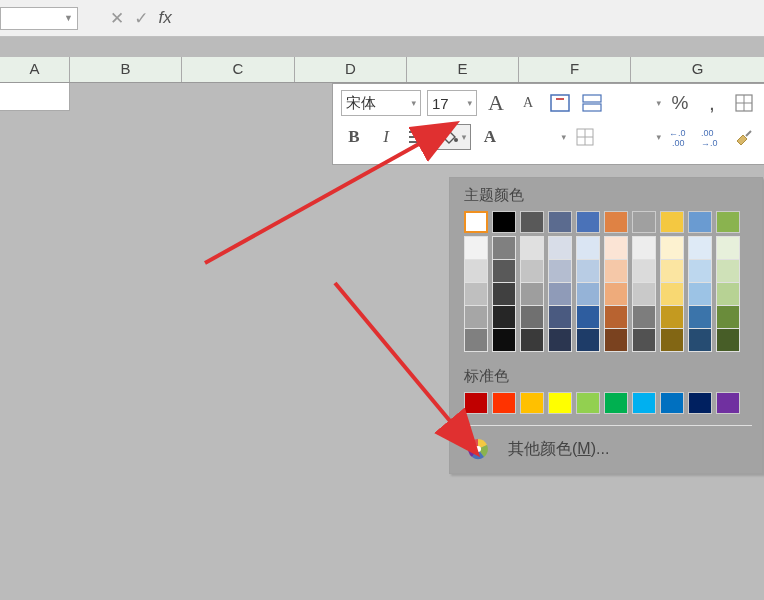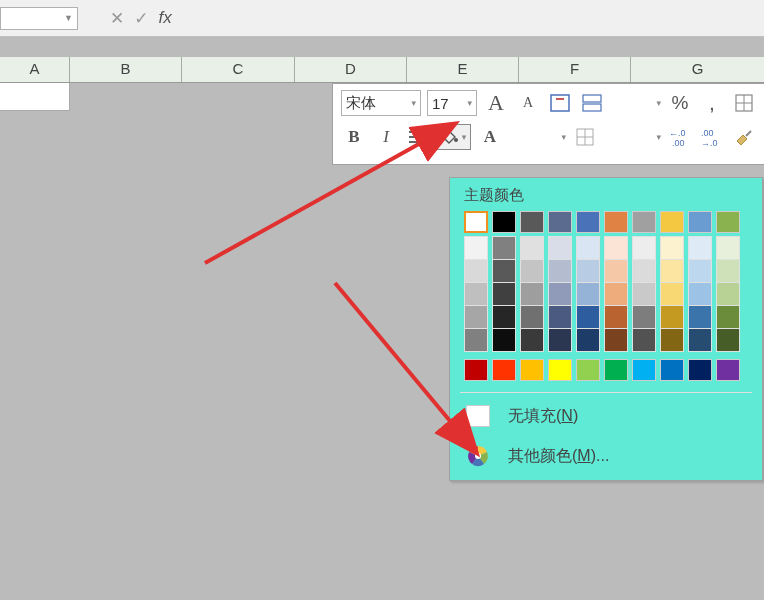--- a/index.html
+++ b/index.html
@@ -114,21 +114,21 @@
       left: 3px; 
       width: 20px; 
       height: 4px;
     }
     .font-color-icon { position: relative; width: 26px; height:26px; display:flex; align-items:center; justify-content:center; font-weight:bold; font-family:serif;}
     .color-picker {
       position: absolute;
       top: 94px;
       left: 449px;
       width: 314px;
-      background: #5eead4;
+      background: #a3a3a3;
       border: 1px solid #a0a0a0;
       box-shadow: 2px 2px 2px rgba(0,0,0,0.15);
       padding-bottom: 4px;
     }
     .cp-section-title {
       padding: 8px 14px 6px;
       font-size: 15px;
       color: #444;
     }
     .cp-row { 
@@ -351,41 +351,34 @@
           <div class="cp-theme-cell" style="background: rgb(38, 76, 114);"></div>
         </div>
         <div class="cp-theme-col">
           <div class="cp-theme-cell" style="background: rgb(231, 240, 219);"></div>
           <div class="cp-theme-cell" style="background: rgb(207, 225, 184);"></div>
           <div class="cp-theme-cell" style="background: rgb(183, 210, 148);"></div>
           <div class="cp-theme-cell" style="background: rgb(106, 140, 59);"></div>
           <div class="cp-theme-cell" style="background: rgb(71, 93, 39);"></div>
         </div>
       </div>
+    <div class="cp-section-title">标准色</div>
     <div class="cp-row" id="standard-row" style="padding-bottom:8px;">
         <div class="cp-swatch" style="background: rgb(192, 0, 0);"></div>
         <div class="cp-swatch" style="background: rgb(255, 51, 0);"></div>
         <div class="cp-swatch" style="background: rgb(255, 192, 0);"></div>
         <div class="cp-swatch" style="background: rgb(255, 255, 0);"></div>
         <div class="cp-swatch" style="background: rgb(146, 208, 80);"></div>
         <div class="cp-swatch" style="background: rgb(0, 176, 80);"></div>
         <div class="cp-swatch" style="background: rgb(0, 176, 240);"></div>
         <div class="cp-swatch" style="background: rgb(0, 112, 192);"></div>
         <div class="cp-swatch" style="background: rgb(0, 32, 96);"></div>
         <div class="cp-swatch" style="background: rgb(112, 48, 160);"></div>
       </div>
     <div class="cp-divider"></div>
-    <div class="cp-item">
-      <span class="cp-item-icon">
-          <span class="nofill-swatch"></span>
-        </span>
-      <span>
-        <span>无填充(</span><span class="underline">N</span><span>)</span>
-      </span>
-    </div>
     <div class="cp-item">
       <span class="cp-item-icon">
         <svg width="24" height="24" viewBox="0 0 24 24">
           <path d="M12 12 L12 2 A10 10 0 0 1 21 8 Z" fill="#f4c841"></path>
           <path d="M12 12 L21 8 A10 10 0 0 1 18 20 Z" fill="#8ab34f"></path>
           <path d="M12 12 L18 20 A10 10 0 0 1 6 20 Z" fill="#4a72b8"></path>
           <path d="M12 12 L6 20 A10 10 0 0 1 3 8 Z" fill="#7030a0"></path>
           <path d="M12 12 L3 8 A10 10 0 0 1 12 2 Z" fill="#df5050"></path>
           <circle cx="12" cy="12" r="3" fill="#fff"></circle>
         </svg>

